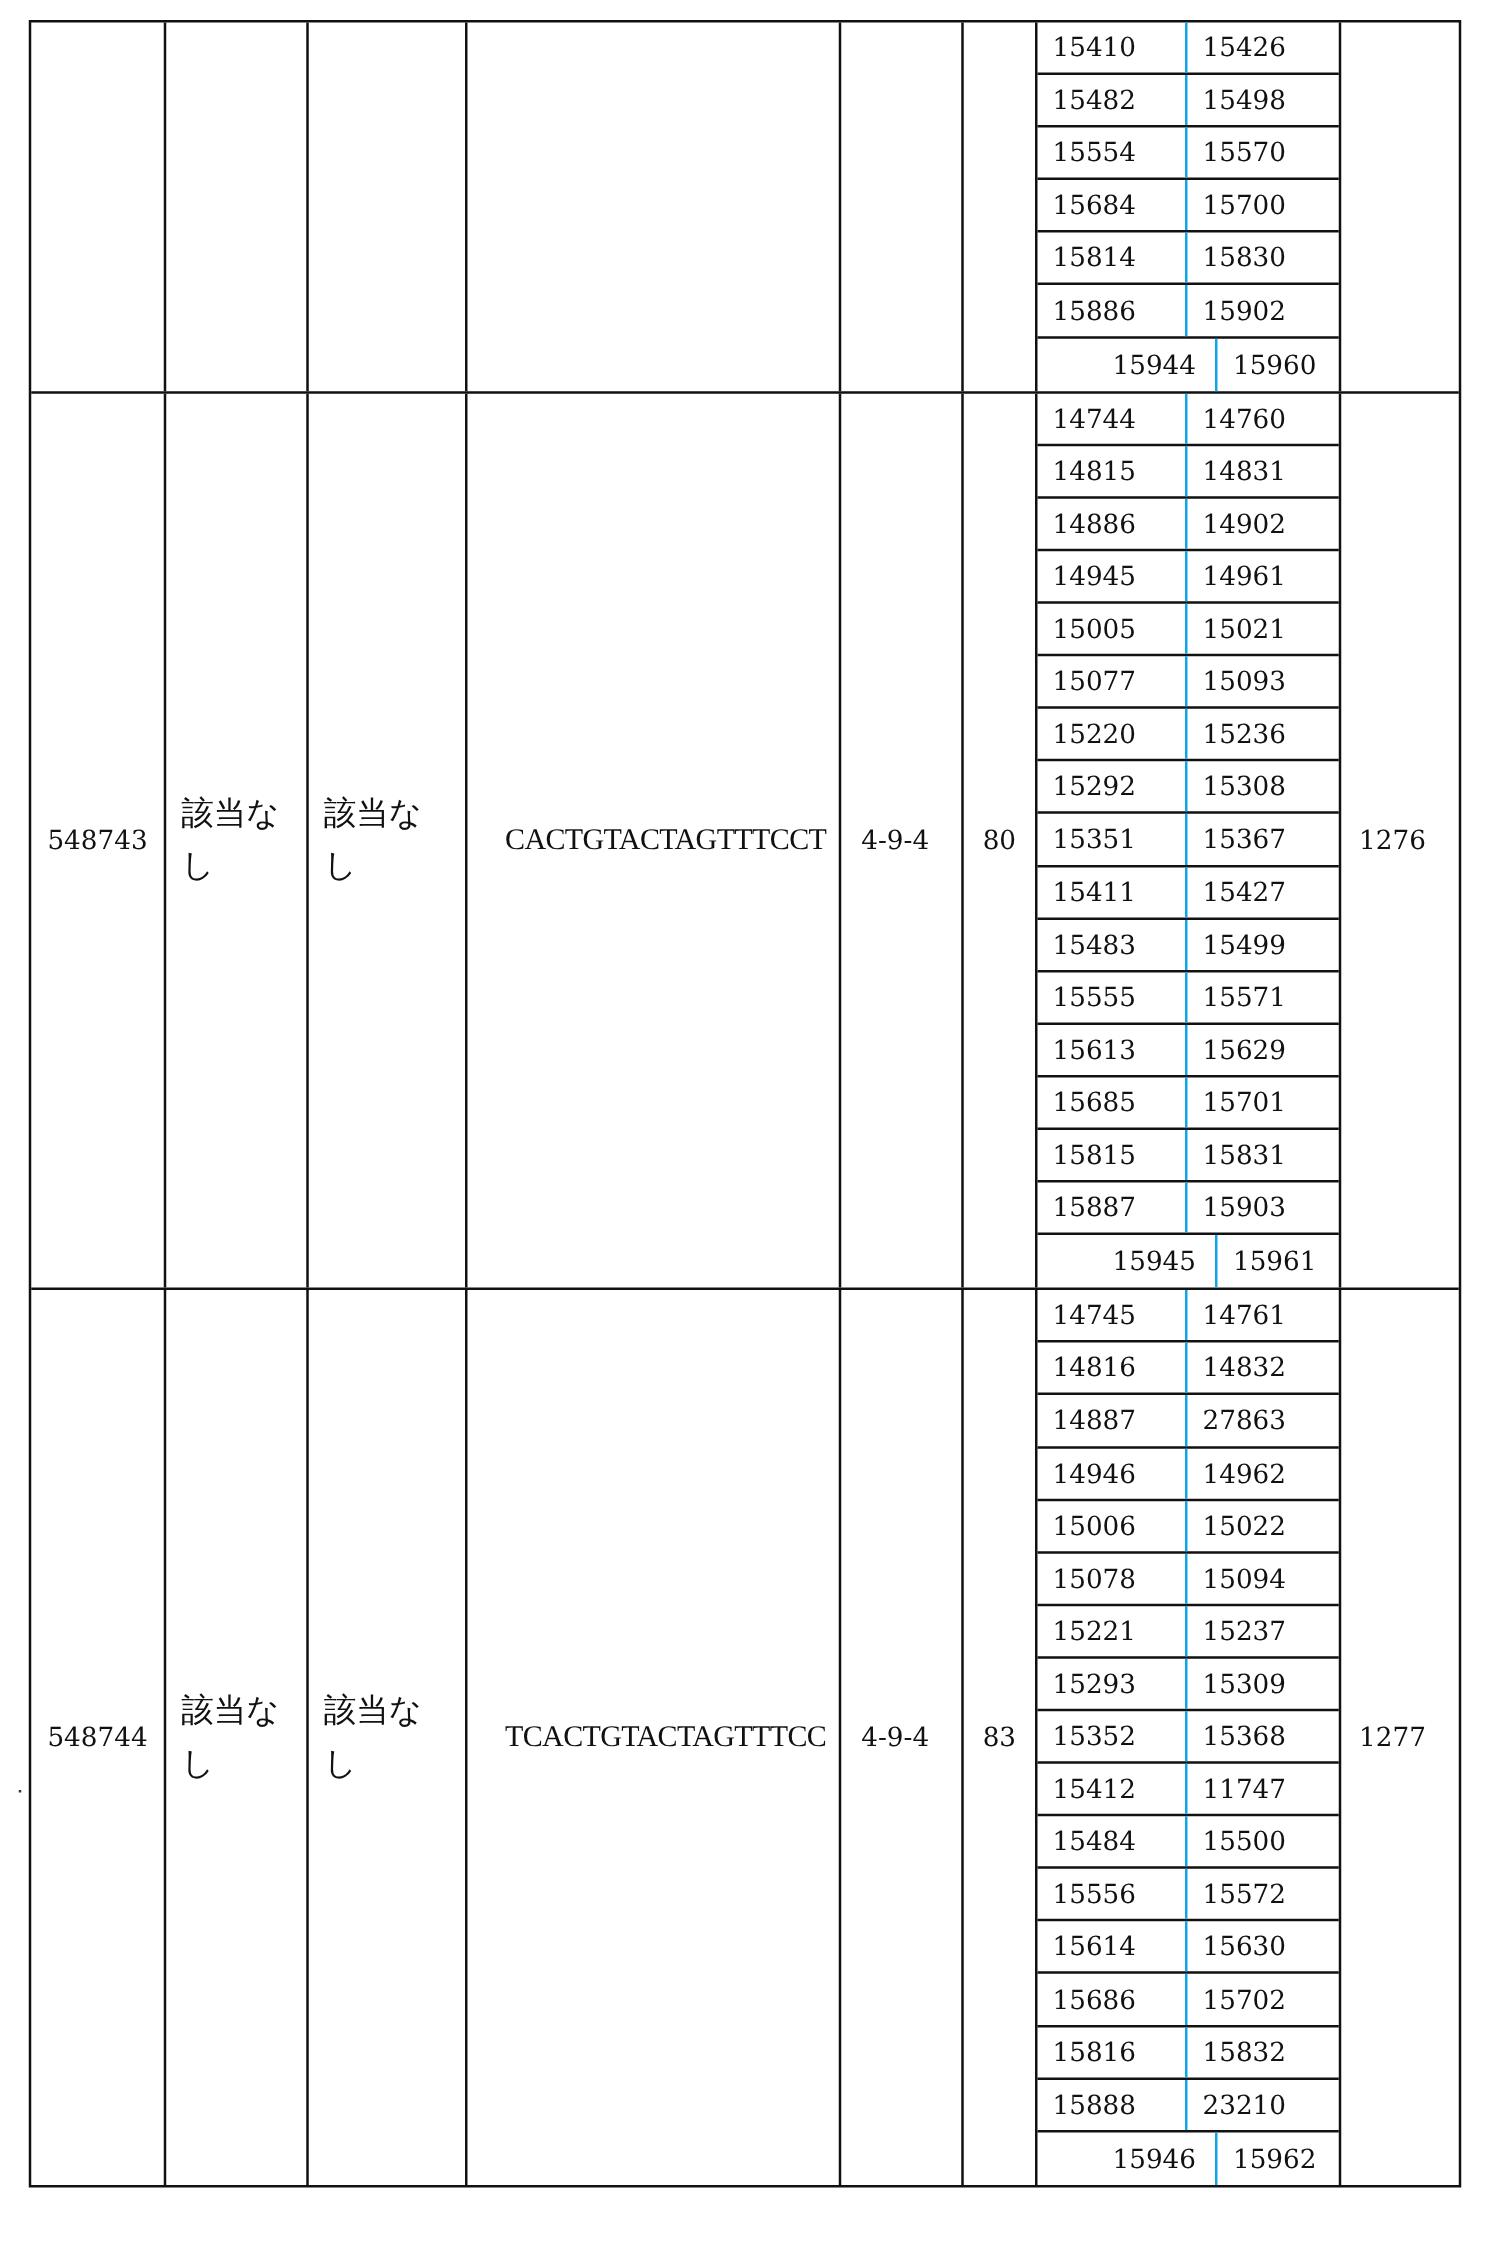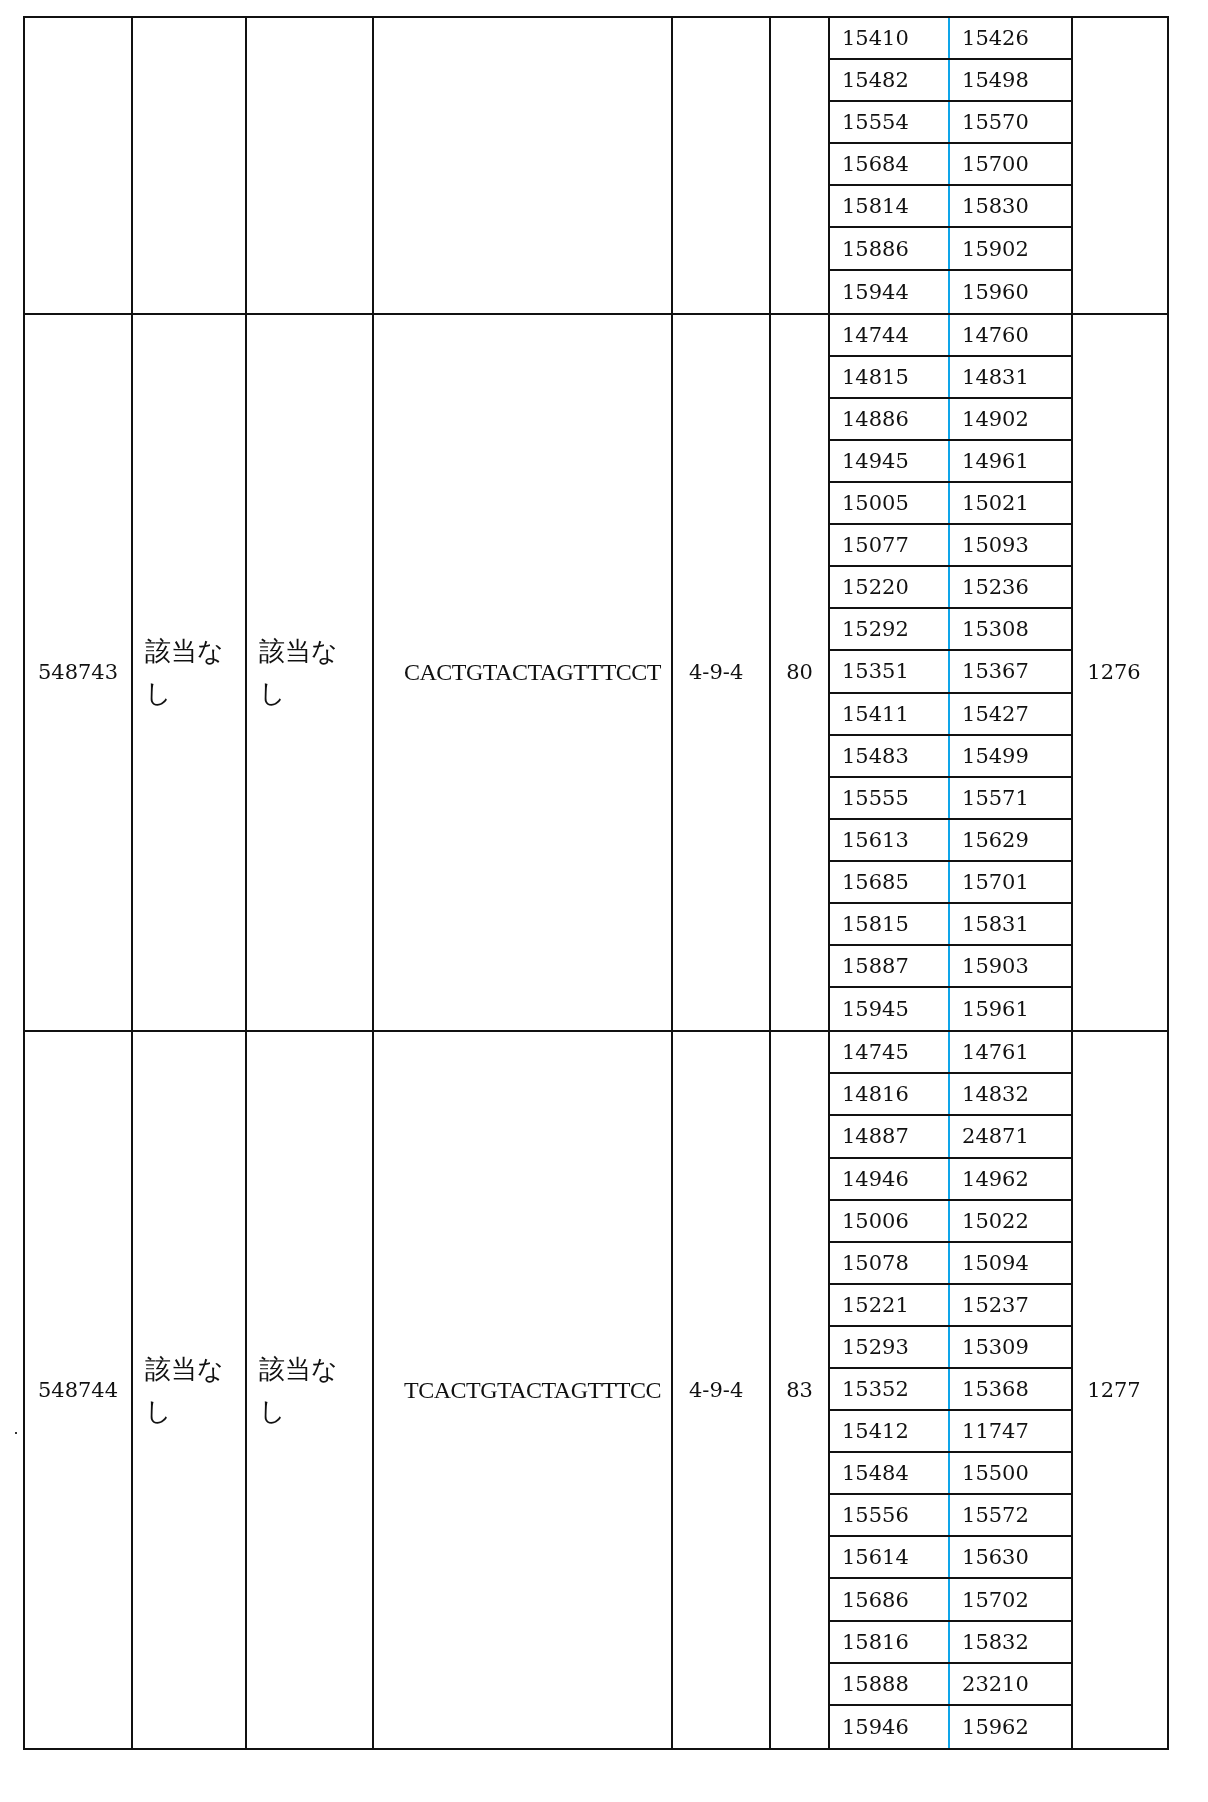--- a/index.html
+++ b/index.html
@@ -14,21 +14,21 @@
   .c-id { width: 108px; justify-content: center; }
   .c-a { width: 114px; padding-left: 12px; }
   .c-b { width: 127px; padding-left: 12px; }
   .c-seq { width: 299px; padding-left: 30px; font-family: "Liberation Serif", serif; font-size: 24px; letter-spacing: -0.5px; }
   .c-motif { width: 98px; padding-left: 16px; }
   .c-pct { width: 59px; justify-content: center; }
   .c-sites { width: 243px; flex-direction: column; align-items: stretch; }
   .c-seqid { width: 82px; justify-content: center; border-right: none; }
   .jp { line-height: 42px; font-family: "DejaVu Sans", sans-serif; font-size: 26px; }
   .site-row { display: flex; height: 42.1px; box-sizing: border-box; border-bottom: 2px solid #111; }
-  .site-row:last-child { border-bottom: none; }
+  .site-row:last-child { border-bottom: none; padding-left: 48px; }
   .site-row span { box-sizing: border-box; display: flex; align-items: center; padding-left: 12px;
                    font-size: 21px; }
   .site-row .s-start { width: 121px; border-right: 2px solid #0ea5e9; }
   .site-row .s-end { width: 122px; }
   .stray-dot { position: absolute; left: 15px; top: 1432px; width: 2px; height: 2px; background: #333; }
 </style>
 </head>
 <body>
 
 <div class="stray-dot"></div>
@@ -182,21 +182,21 @@
         <div class="site-row">
           <span class="s-start">14745</span>
           <span class="s-end">14761</span>
         </div>
         <div class="site-row">
           <span class="s-start">14816</span>
           <span class="s-end">14832</span>
         </div>
         <div class="site-row">
           <span class="s-start">14887</span>
-          <span class="s-end">24871</span>
+          <span class="s-end">27863</span>
         </div>
         <div class="site-row">
           <span class="s-start">14946</span>
           <span class="s-end">14962</span>
         </div>
         <div class="site-row">
           <span class="s-start">15006</span>
           <span class="s-end">15022</span>
         </div>
         <div class="site-row">

